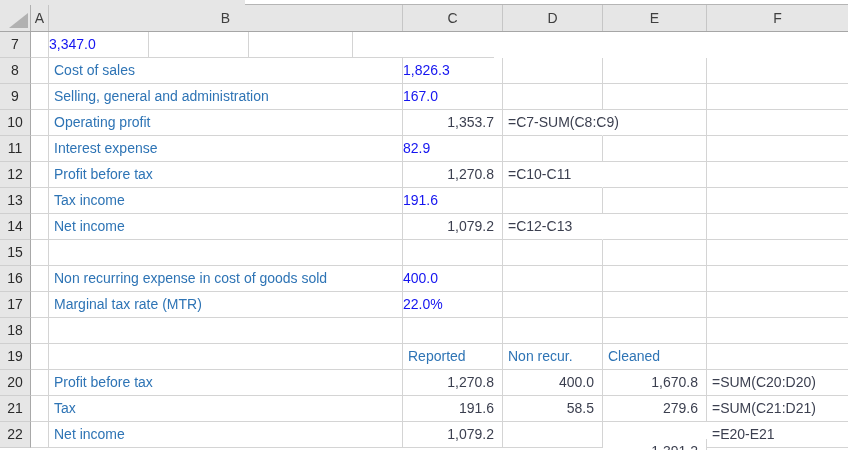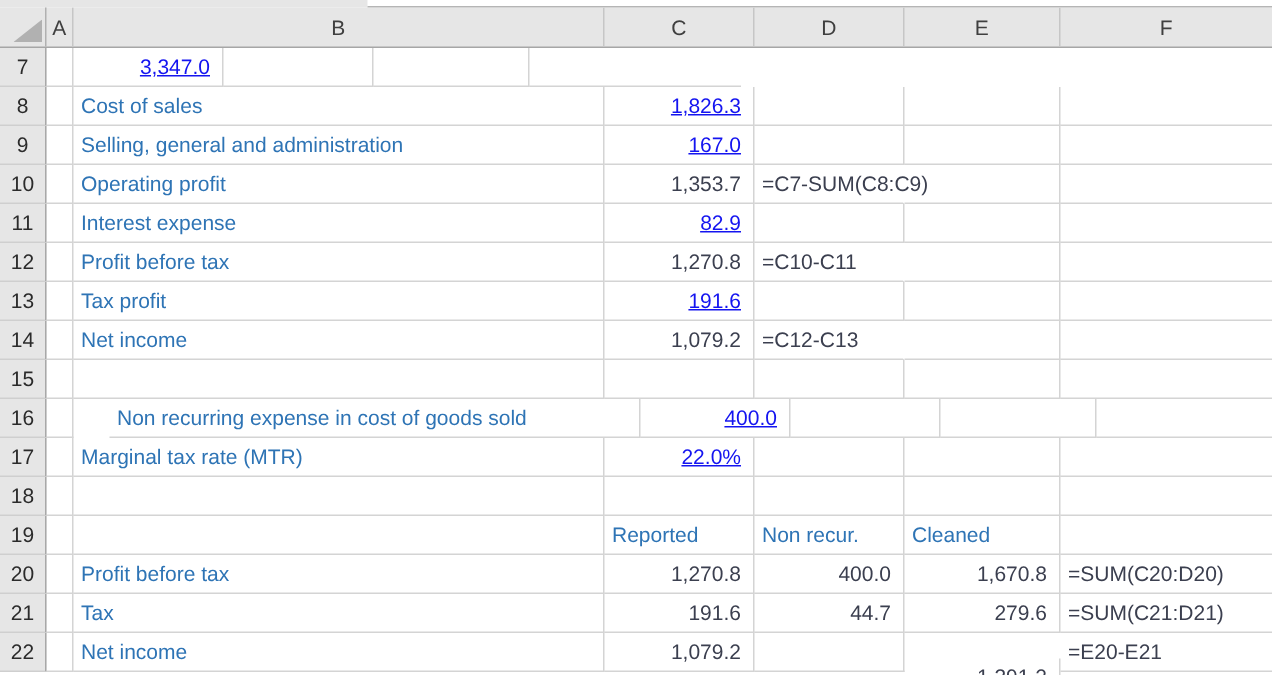--- a/index.html
+++ b/index.html
@@ -42,21 +42,21 @@
     border-right:1px solid #a8a8a8; border-bottom:1px solid #cfcfcf;
     text-align:center; line-height:25px; color:#2b2b2b; flex:none;
   }
   .cell {
     height:26px; border-right:1px solid var(--gridline);
     border-bottom:1px solid var(--gridline);
     line-height:25px; white-space:nowrap; overflow:hidden; flex:none;
   }
   .row .cell:last-child { border-right:none; }
   .s-label  { color:var(--label);   text-align:left;  padding-left:5px; }
-  .s-input  { color:var(--input);   text-align:right; padding-right:8px;text-decoration:underline; }
+  .s-input  { color:var(--input);   padding-right:8px; }
   .s-calc   { color:var(--formula); text-align:right; padding-right:8px; }
   .s-ftext  {
     color:var(--formula); text-align:left; padding-left:5px;
     border-right-color:transparent; overflow:visible;
     position:relative; z-index:2;
   }
 </style>
 </head>
 <body>
 
@@ -127,21 +127,21 @@
         <div class="cell" style="width: 18px;"></div>
         <div class="cell s-label" style="width: 354px;">Profit before tax</div>
         <div class="cell s-calc" style="width: 100px;">1,270.8</div>
         <div class="cell s-ftext" style="width: 100px;">=C10-C11</div>
         <div class="cell" style="width: 104px;"></div>
         <div class="cell" style="width: 141px;"></div>
       </div>
       <div class="row">
         <div class="row-h">13</div>
         <div class="cell" style="width: 18px;"></div>
-        <div class="cell s-label" style="width: 354px;">Tax profit</div>
+        <div class="cell s-label" style="width: 354px;">Tax income</div>
         <div class="cell s-input" style="width: 100px;">191.6</div>
         <div class="cell" style="width: 100px;"></div>
         <div class="cell" style="width: 104px;"></div>
         <div class="cell" style="width: 141px;"></div>
       </div>
       <div class="row">
         <div class="row-h">14</div>
         <div class="cell" style="width: 18px;"></div>
         <div class="cell s-label" style="width: 354px;">Net income</div>
         <div class="cell s-calc" style="width: 100px;">1,079.2</div>
@@ -154,21 +154,21 @@
         <div class="cell" style="width: 18px;"></div>
         <div class="cell" style="width: 354px;"></div>
         <div class="cell" style="width: 100px;"></div>
         <div class="cell" style="width: 100px;"></div>
         <div class="cell" style="width: 104px;"></div>
         <div class="cell" style="width: 141px;"></div>
       </div>
       <div class="row">
         <div class="row-h">16</div>
         <div class="cell" style="width: 18px;"></div>
-        <div class="cell s-label" style="width: 354px; margin-left: 24px;">Non recurring expense in cost of goods sold</div>
+        <div class="cell s-label" style="width: 354px;">Non recurring expense in cost of goods sold</div>
         <div class="cell s-input" style="width: 100px;">400.0</div>
         <div class="cell" style="width: 100px;"></div>
         <div class="cell" style="width: 104px;"></div>
         <div class="cell" style="width: 141px;"></div>
       </div>
       <div class="row">
         <div class="row-h">17</div>
         <div class="cell" style="width: 18px;"></div>
         <div class="cell s-label" style="width: 354px;">Marginal tax rate (MTR)</div>
         <div class="cell s-input" style="width: 100px;">22.0%</div>
@@ -201,21 +201,21 @@
         <div class="cell s-calc" style="width: 100px;">1,270.8</div>
         <div class="cell s-calc" style="width: 100px;">400.0</div>
         <div class="cell s-calc" style="width: 104px;">1,670.8</div>
         <div class="cell s-ftext" style="width: 141px;">=SUM(C20:D20)</div>
       </div>
       <div class="row">
         <div class="row-h">21</div>
         <div class="cell" style="width: 18px;"></div>
         <div class="cell s-label" style="width: 354px;">Tax</div>
         <div class="cell s-calc" style="width: 100px;">191.6</div>
-        <div class="cell s-calc" style="width: 100px;">44.7</div>
+        <div class="cell s-calc" style="width: 100px;">58.5</div>
         <div class="cell s-calc" style="width: 104px;">279.6</div>
         <div class="cell s-ftext" style="width: 141px;">=SUM(C21:D21)</div>
       </div>
       <div class="row">
         <div class="row-h">22</div>
         <div class="cell" style="width: 18px;"></div>
         <div class="cell s-label" style="width: 354px;">Net income</div>
         <div class="cell s-calc" style="width: 100px;">1,079.2</div>
         <div class="cell" style="width: 100px;"></div>
         <div class="cell s-calc" style="width: 104px; margin-top: 17px;">1,391.2</div>

